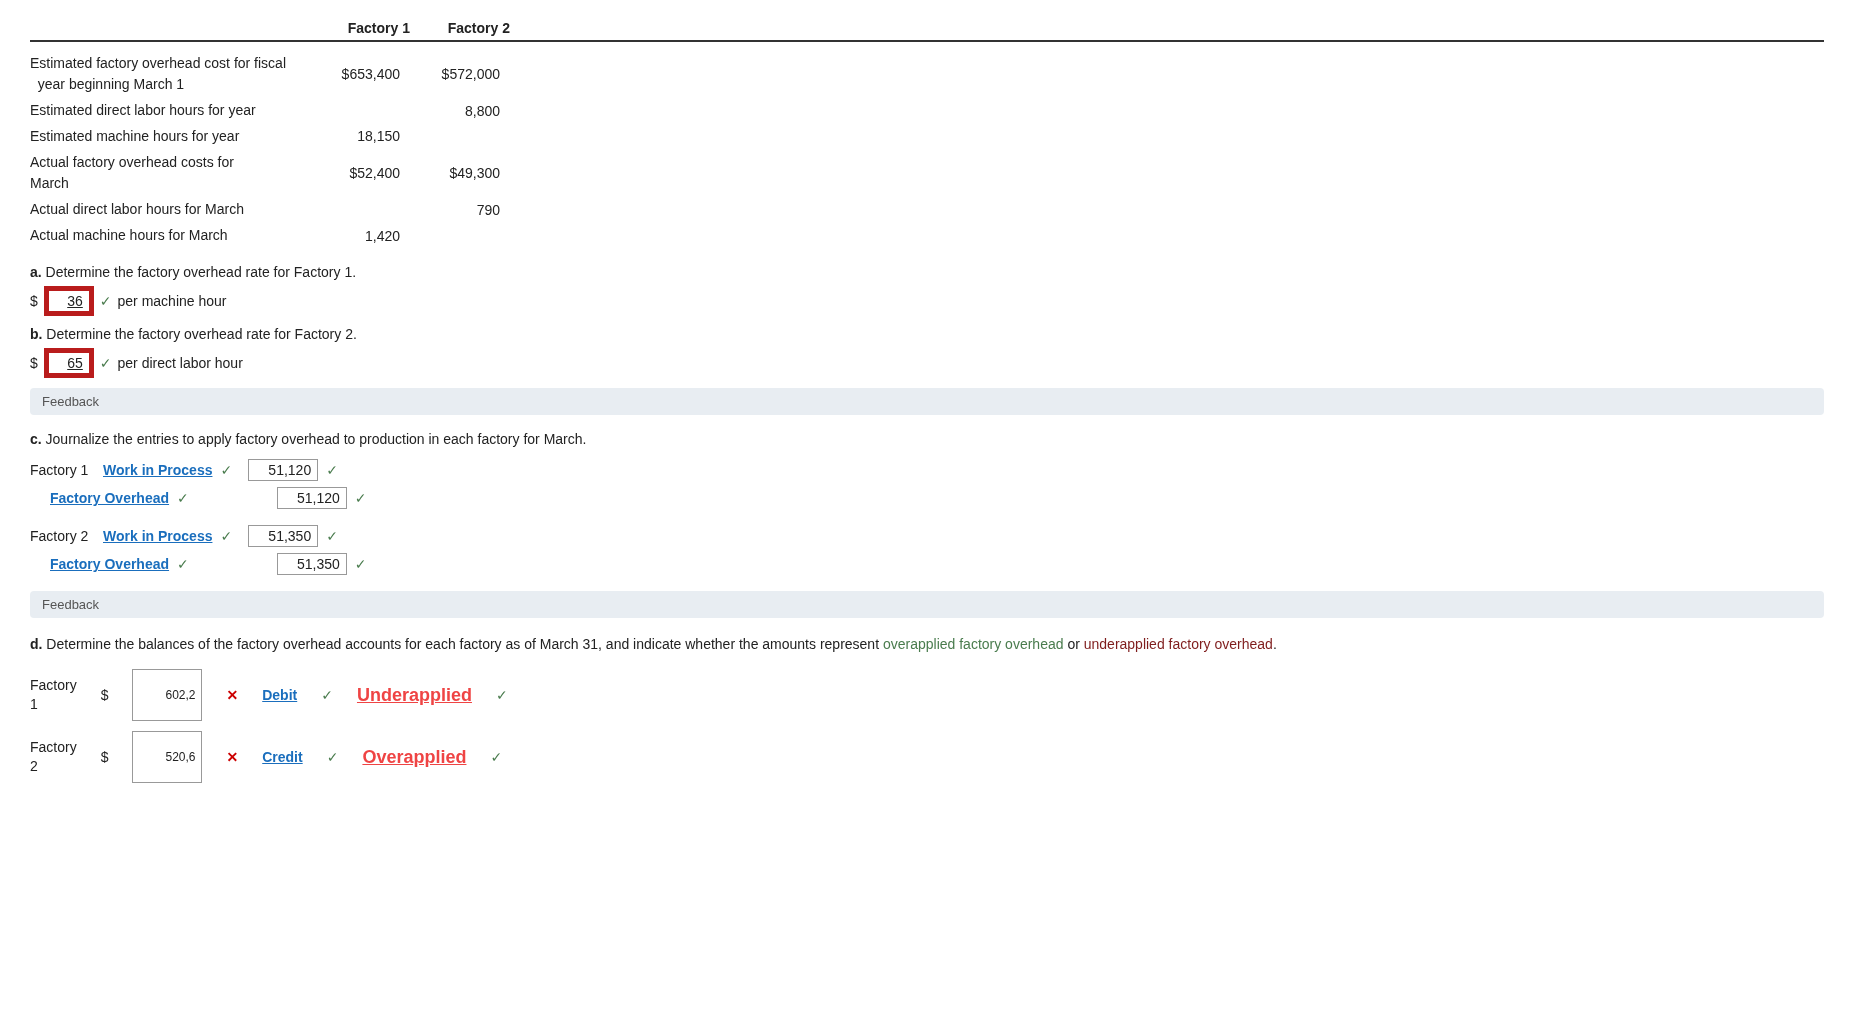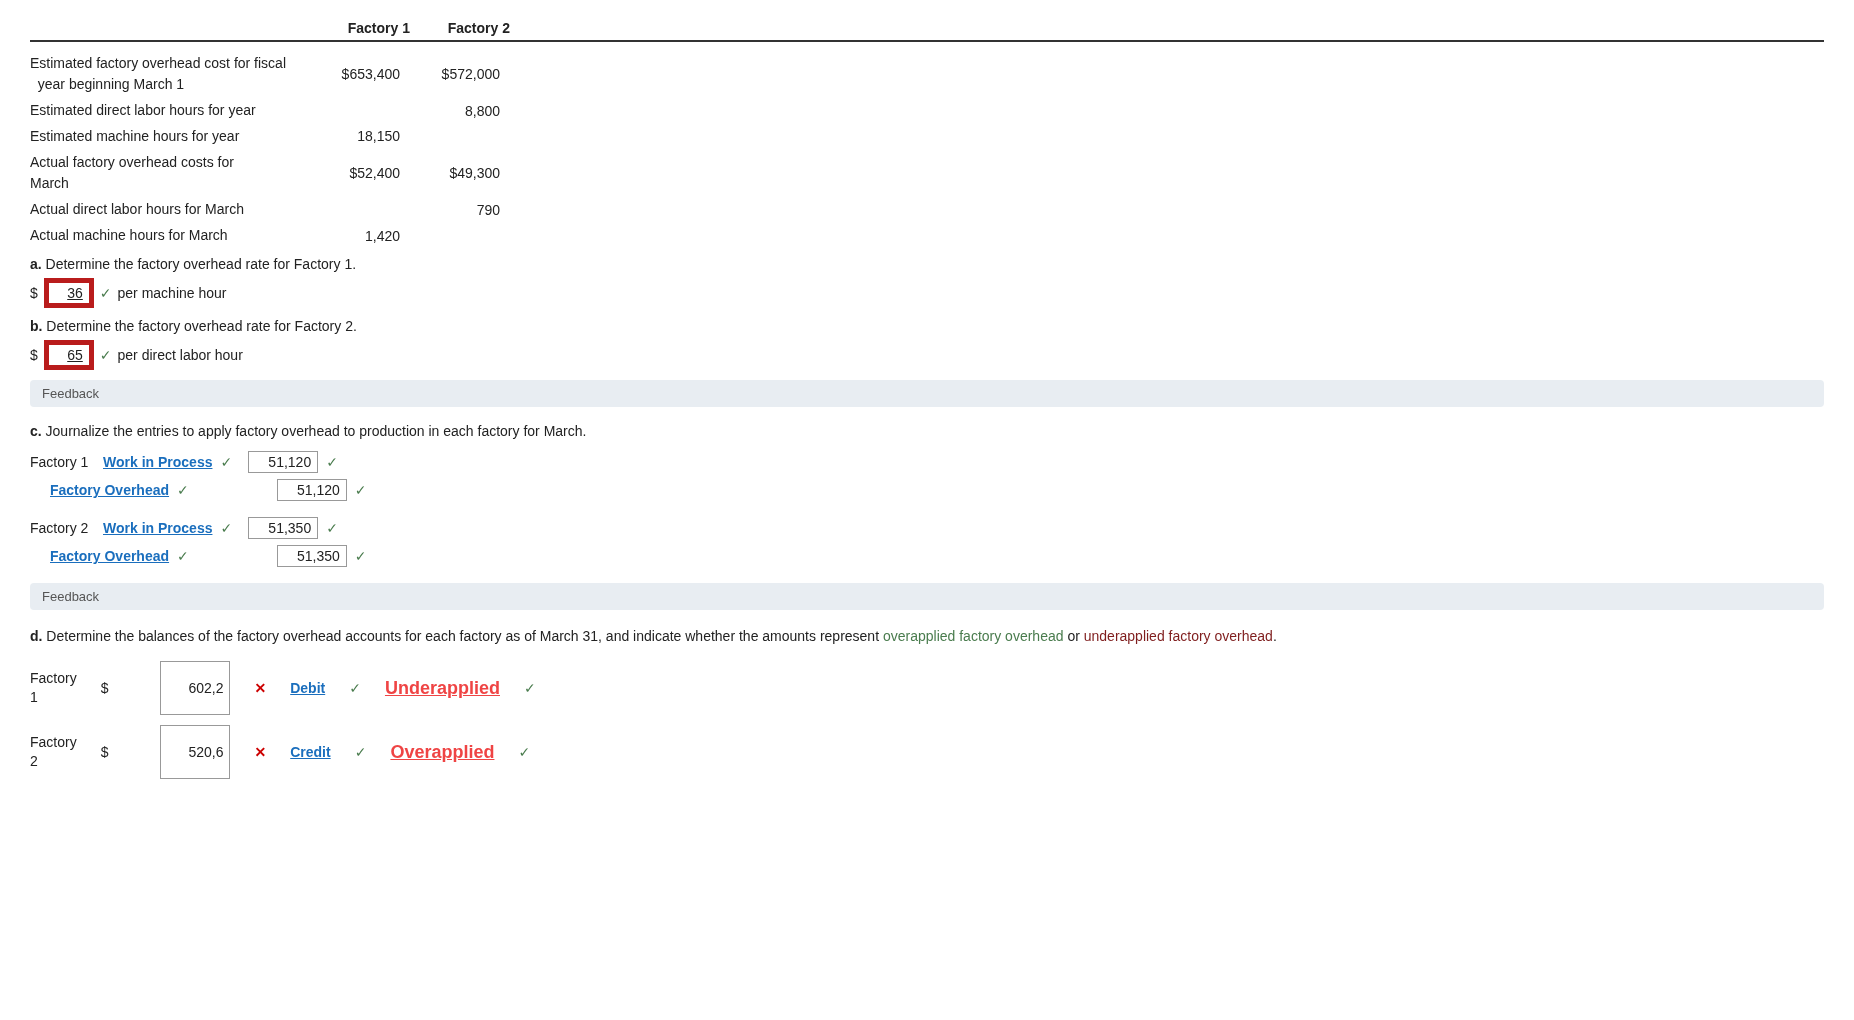--- a/index.html
+++ b/index.html
@@ -18,21 +18,21 @@
       margin-bottom: 8px;
       margin-left: 0;
     }
     .header-spacer { width: 280px; }
     .header-col {
       width: 100px;
       text-align: right;
       font-weight: bold;
       font-size: 14px;
     }
-    .data-table { width: 100%; margin-bottom: 8px; }
+    .data-table { width: 100%; margin-bottom: 16px; }
     .data-row {
       display: flex;
       align-items: center;
       padding: 3px 0;
     }
     .row-label { width: 280px; font-size: 14px; line-height: 1.4; }
     .row-val {
       width: 100px;
       text-align: right;
       font-size: 14px;
@@ -120,23 +120,22 @@
       gap: 24px;
       margin-bottom: 10px;
       font-size: 14px;
     }
     .factory-d-label { font-size: 14px; line-height: 1.4; }
     .d-box {
       border: 1px solid #999;
       padding: 18px 6px;
       min-width: 70px;
       text-align: right;
-      font-size: 14px;
-      background: #fff;
-      margin-left: 28px;
+      font-size: 12px;
+      background: #fff;
     }
     .x-red { color: #cc0000; font-weight: bold; font-size: 14px; }
     .debit-credit-link {
       color: #1a6ebd;
       font-weight: bold;
       text-decoration: underline;
       font-size: 14px;
     }
     .applied-link {
       color: #ef4444;

